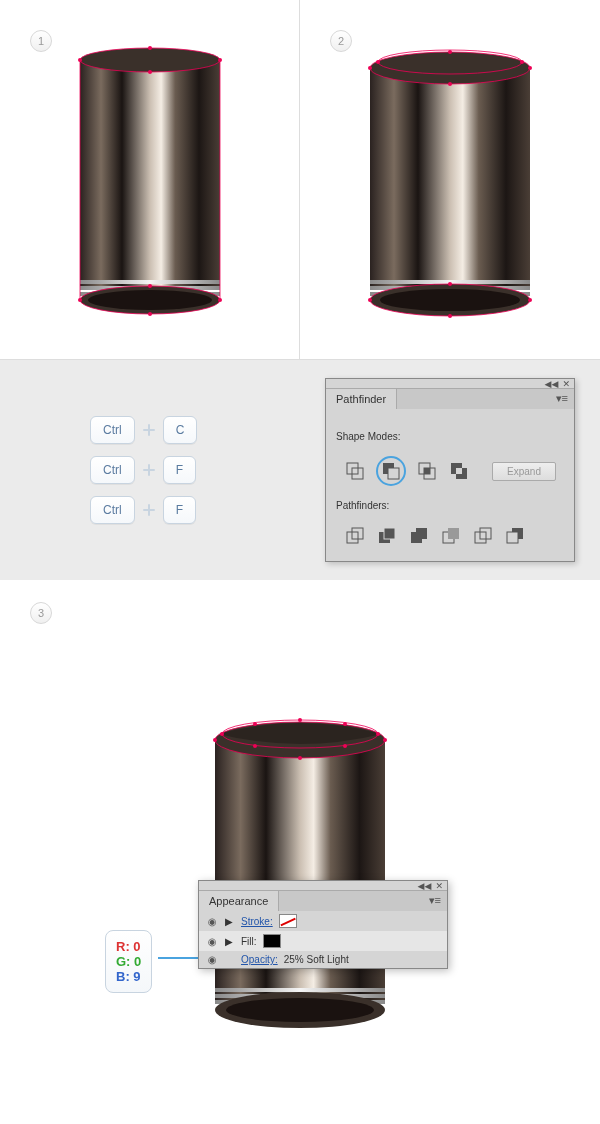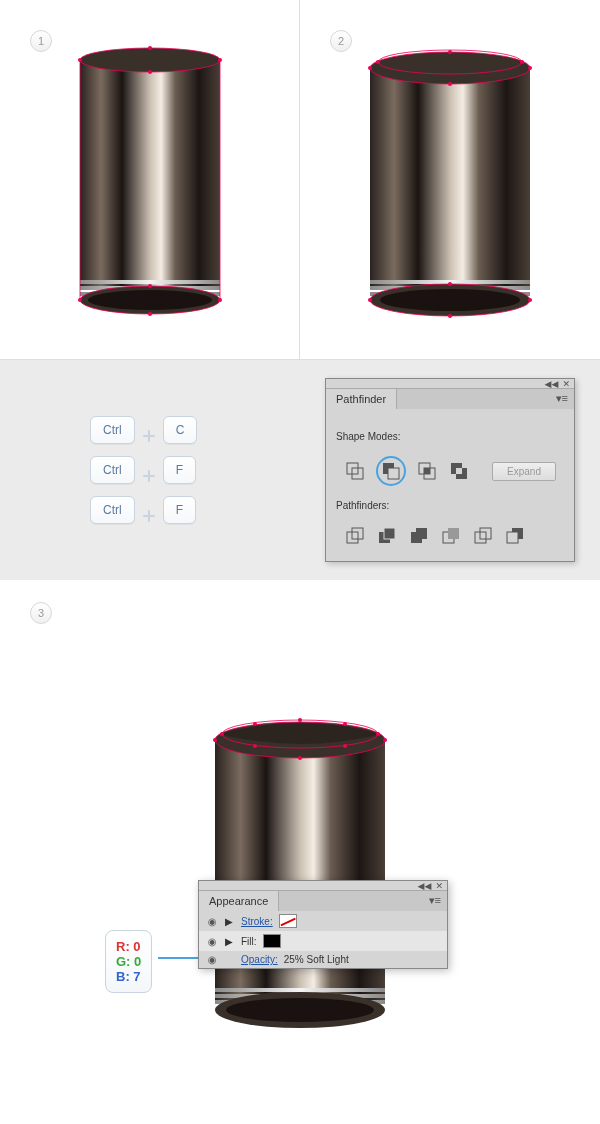--- a/index.html
+++ b/index.html
@@ -13,21 +13,21 @@
   .half:last-child { border-right: none; }
   
   .step-badge { position: absolute; top: 30px; left: 30px; width: 22px; height: 22px; border-radius: 50%; background: linear-gradient(#fff,#f0f0f0); border: 1px solid #d8d8d8; display: flex; align-items: center; justify-content: center; color: #999; font-size: 11px; }
   
   .cylinder { position: absolute; left: 50%; transform: translateX(-50%); }
   
   .middle-row { display: flex; height: 220px; background: #ebebeb; }
   .middle-left { width: 300px; display: flex; flex-direction: column; align-items: flex-start; justify-content: center; padding-left: 90px; gap: 12px; }
   .middle-right { width: 300px; display: flex; align-items: center; justify-content: center; }
   
-  .keycombo { display: flex; align-items: flex-end; gap: 6px; }
+  .keycombo { display: flex; align-items: center; gap: 6px; }
   .key { background: linear-gradient(#fff,#f5f8fb); border: 1px solid #c8d4e0; border-radius: 6px; padding: 6px 12px; color: #5a7ba0; font-size: 12px; box-shadow: 0 1px 0 rgba(0,0,0,0.05); }
   .plus-icon { width: 16px; height: 16px; position: relative; }
   .plus-icon::before, .plus-icon::after { content:''; position:absolute; background:#c8d4e0; }
   .plus-icon::before { left:7px; top:2px; width:2px; height:12px; border-radius:1px;}
   .plus-icon::after { top:7px; left:2px; height:2px; width:12px; border-radius:1px;}
   
   .panel { background: #d5d5d5; border: 1px solid #888; box-shadow: 2px 2px 6px rgba(0,0,0,0.2); }
   .panel-pretab { height: 10px; background: #d5d5d5; border-bottom: 1px solid #aaa; display:flex; justify-content:flex-end; align-items:center; padding-right:4px; gap:4px;}
   .panel-pretab .mini { font-size: 9px; color:#555; }
   .panel-tabs { display: flex; background: #c8c8c8; text-align: right; }
@@ -270,21 +270,21 @@
     <rect x="15" y="278" width="170" height="4" fill="url(#r1)"></rect>
     <rect x="15" y="284" width="170" height="4" fill="url(#r1)"></rect>
     <rect x="15" y="290" width="170" height="4" fill="url(#r1)"></rect>
     <ellipse cx="100" cy="300" rx="85" ry="18" fill="#3a302a"></ellipse>
     <ellipse cx="100" cy="300" rx="74" ry="12" fill="#1a1210"></ellipse>
   </svg>
 
   <div class="rgb-box">
     <div class="r">R: 0</div>
     <div class="g">G: 0</div>
-    <div class="b">B: 7</div>
+    <div class="b">B: 9</div>
   </div>
   <div class="connect-line"></div>
   <div class="connect-dot" style="left:204px;top:372px"></div>
 
   <div class="app-panel">
     <div class="panel-pretab">
       <span class="mini">◀◀</span>
       <span class="mini">✕</span>
     </div>
     <div class="panel-tabs">

